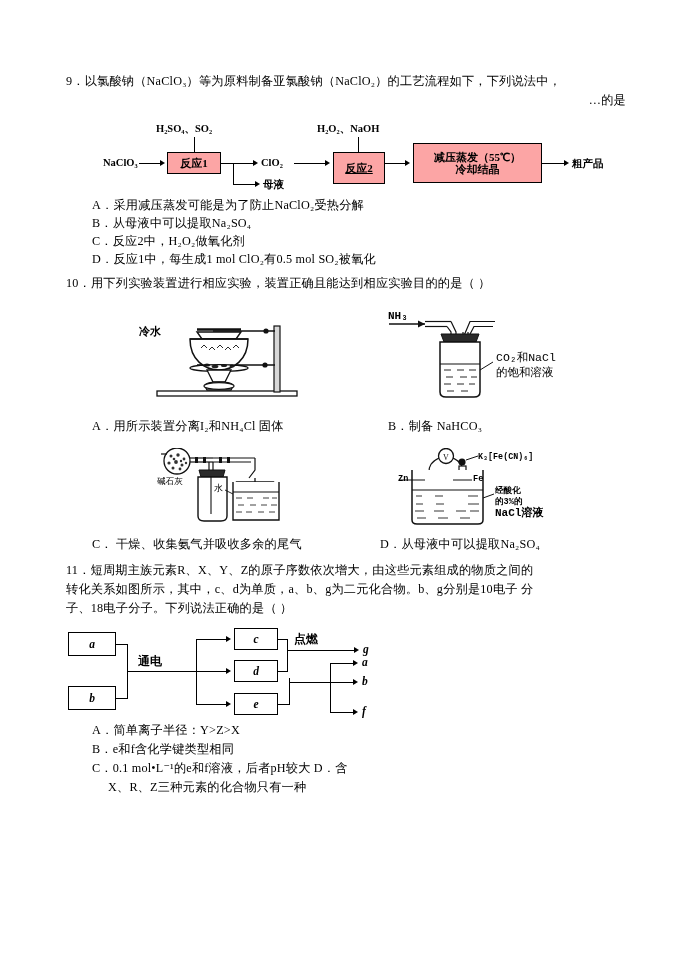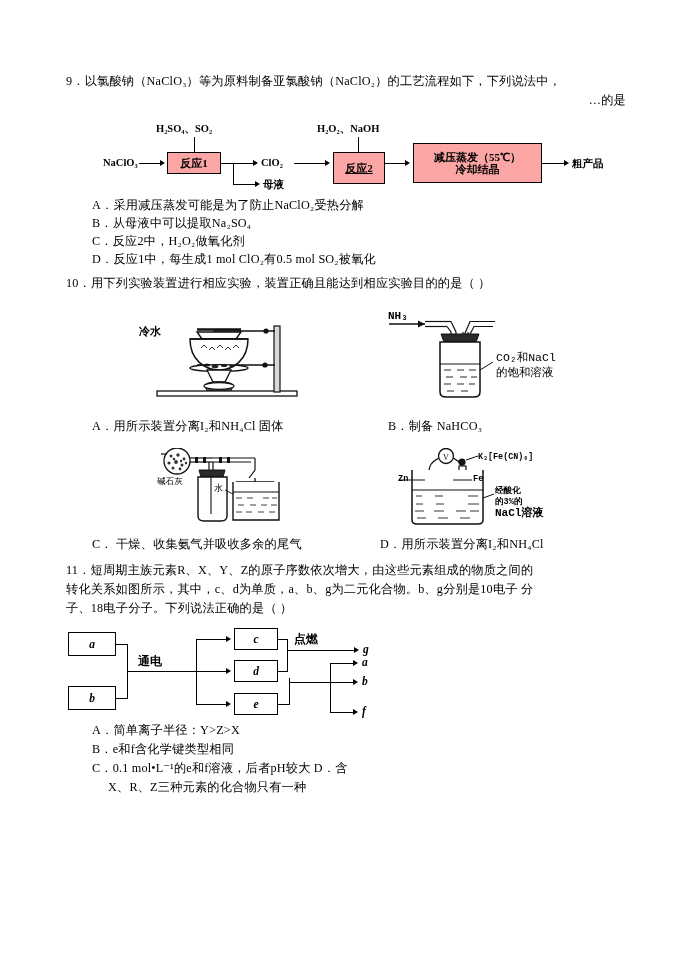--- a/index.html
+++ b/index.html
@@ -360,21 +360,21 @@
     </svg>
   </div>
   <div class="lbl b" style="left:398px; top:474px; font-size:8.6px;">Zn</div>
   <div class="lbl b" style="left:473px; top:474px; font-size:8.6px;">Fe</div>
   <div class="lbl b" style="left:478px; top:452px; font-size:8.4px;">K₃[Fe(CN)₆]</div>
   <div class="lbl b" style="left:495px; top:486px; font-size:8.6px;">经酸化</div>
   <div class="lbl b" style="left:495px; top:497px; font-size:8.6px;">的3%的</div>
   <div class="lbl b" style="left:495px; top:508px; font-size:11px;">NaCl溶液</div>
 
   <div class="opt" style="left:92px; top:535px;">C． 干燥、收集氨气并吸收多余的尾气</div>
-  <div class="opt" style="left:380px; top:535px;">D．用所示装置分离I₂和NH₄Cl</div>
+  <div class="opt" style="left:380px; top:535px;">D．从母液中可以提取Na₂SO₄</div>
 
   <div class="q-stem" style="left:66px; top:561px; width:560px;">
     <div>11．短周期主族元素R、X、Y、Z的原子序数依次增大，由这些元素组成的物质之间的</div>
     <div>转化关系如图所示，其中，c、d为单质，a、b、g为二元化合物。b、g分别是10电子 分</div>
     <div>子、18电子分子。下列说法正确的是（      ）</div>
   </div>
 
   <div id="flow11">
 
     <div class="nbox" style="left:0px; top:4px; width:48px; height:24px;">a</div>

